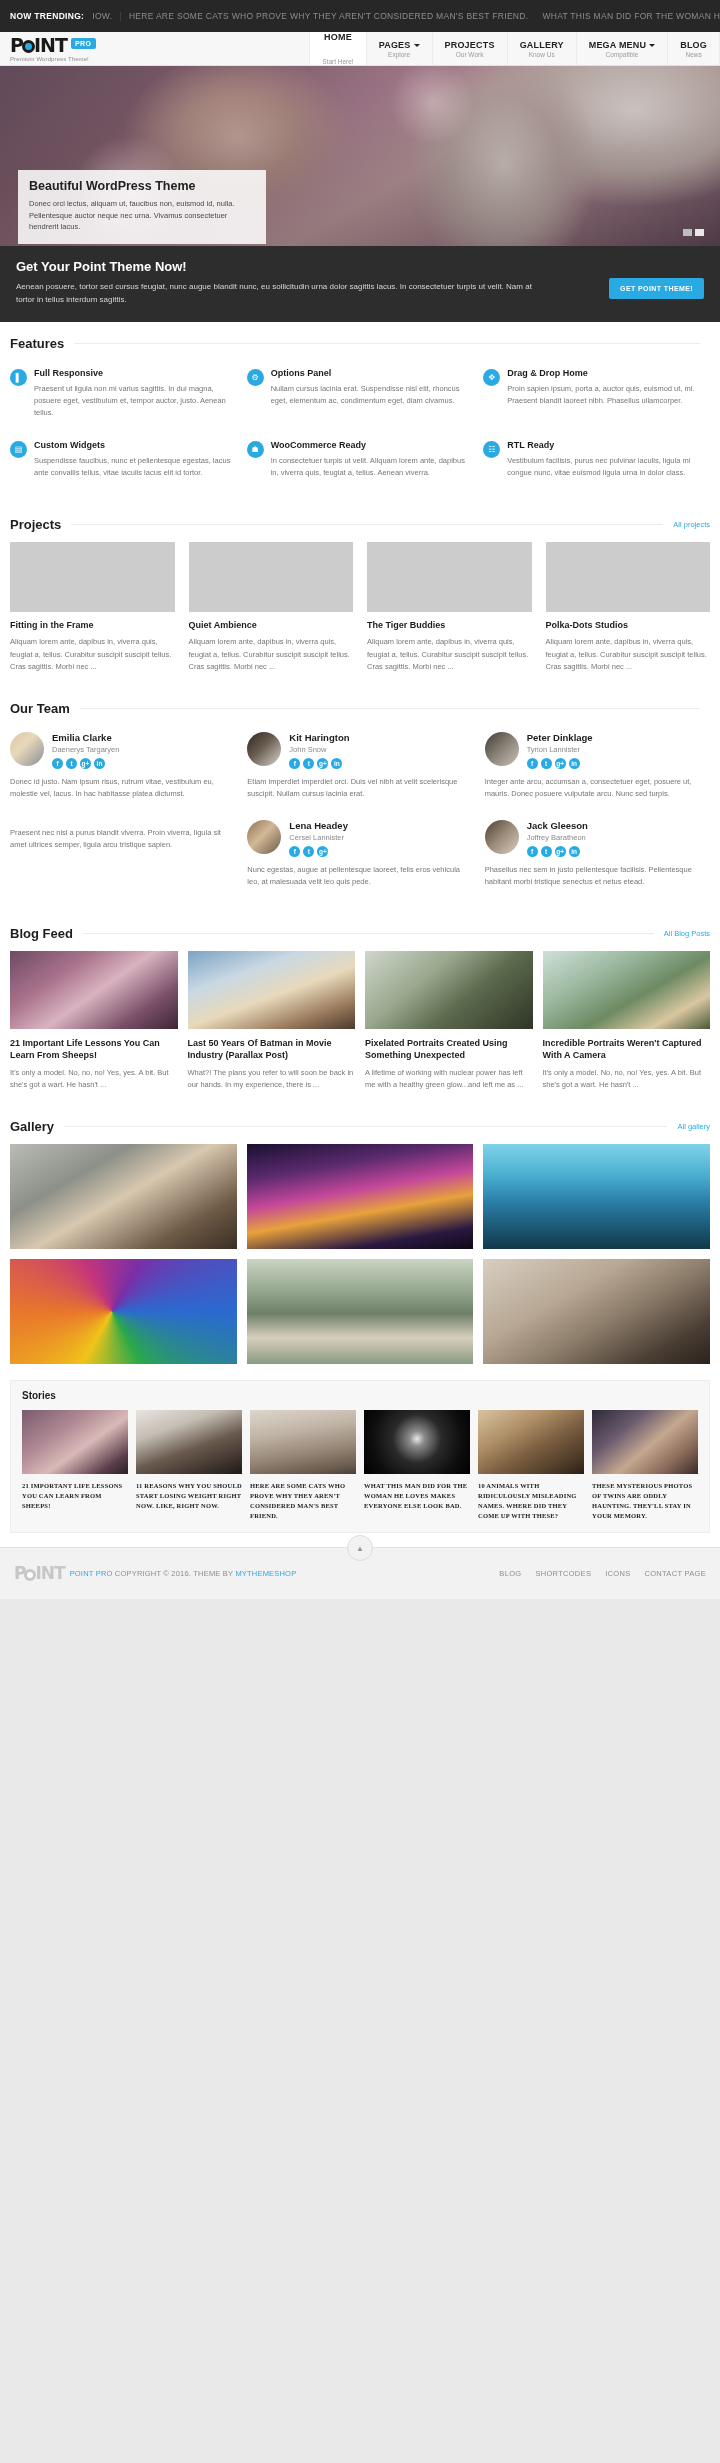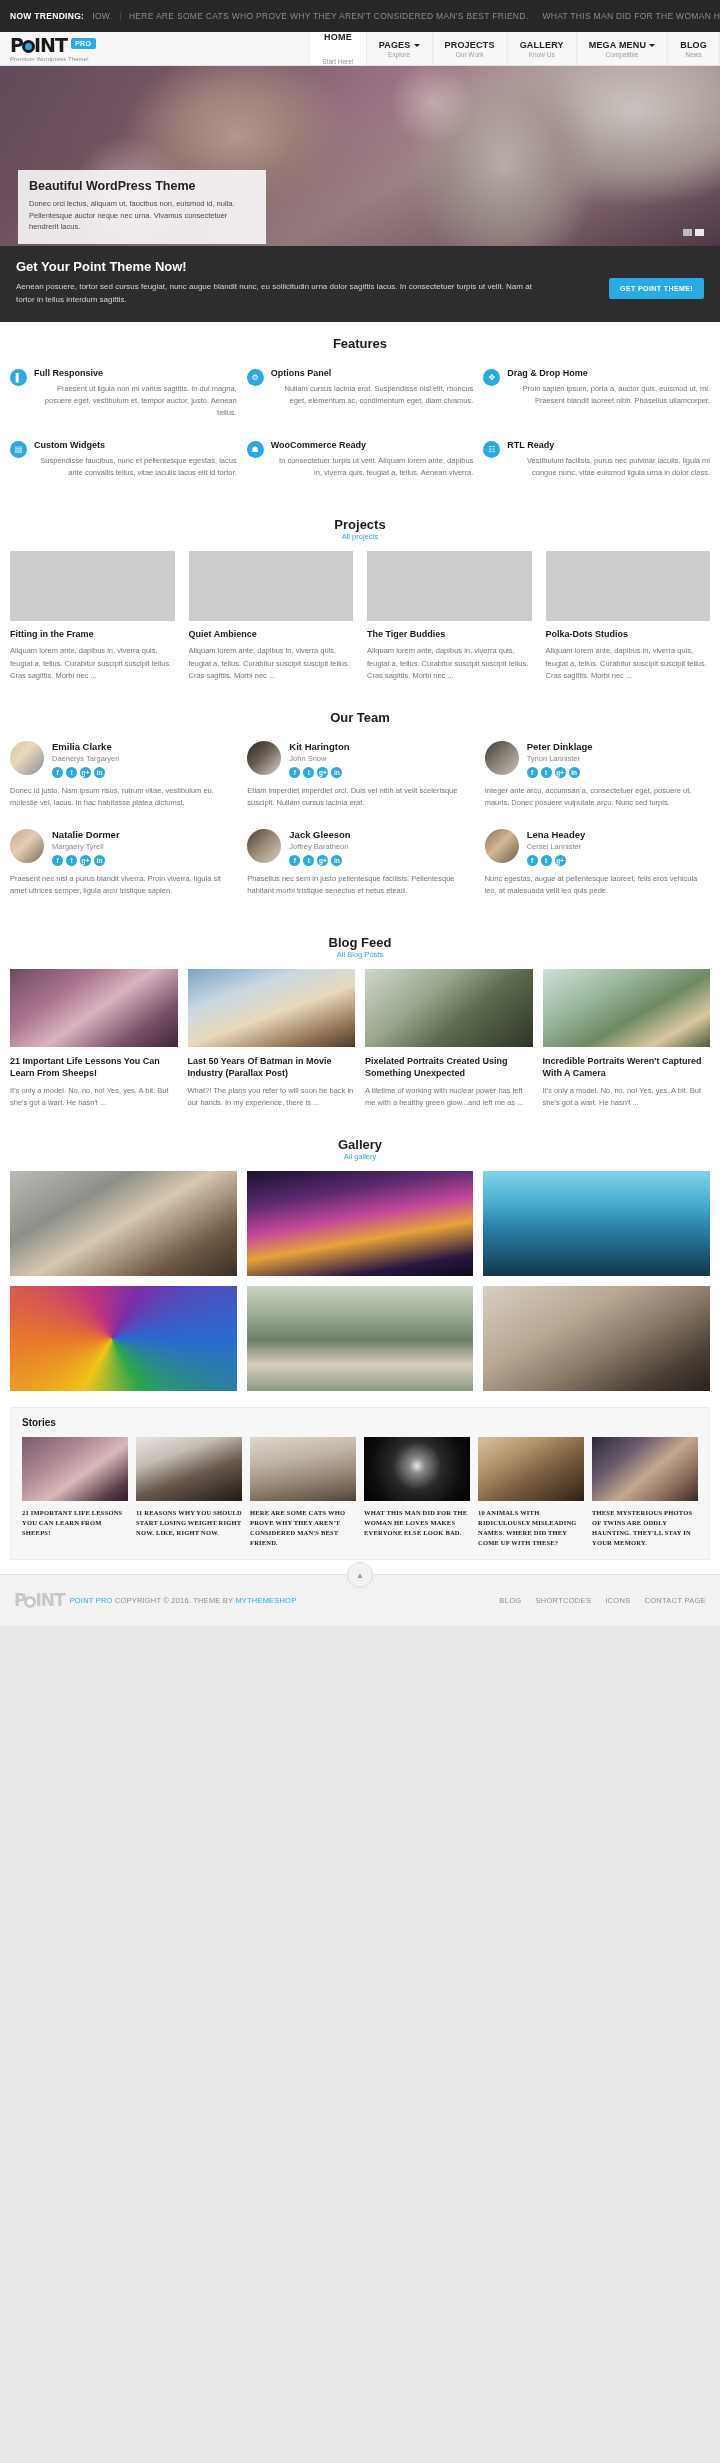--- a/index.html
+++ b/index.html
@@ -96,35 +96,35 @@
   .cta h3 { color: #fff; font-size: 13px; font-weight: bold; margin-bottom: 6px; }
   .cta p { color: #d6d6d6; font-size: 8px; line-height: 1.65; max-width: 520px; }
   .cta-btn {
     position: absolute; right: 16px; top: 32px; background: #29aae3; color: #fff;
     font-size: 7px; font-weight: bold; letter-spacing: .4px; padding: 7px 11px;
     border: none; border-radius: 2px; cursor: pointer;
   }
 
   
   .sec { padding: 0 10px; background: #fff; }
-  .sec-hd { display: flex; align-items: center; padding-top: 14px; padding-bottom: 10px; flex-direction: column; }
+  .sec-hd { display: flex; align-items: center; padding-top: 14px; padding-bottom: 10px; }
   .sec-hd h3 { font-size: 13px; font-weight: bold; color: #1d1d1d; white-space: nowrap; }
   .sec-hd .rule { flex: 1; height: 1px; background: #ececec; margin: 0 10px; }
   .sec-hd .more { font-size: 7.5px; color: #29aae3; white-space: nowrap; cursor: pointer; }
 
   
   .feat-grid { display: grid; grid-template-columns: repeat(3, 1fr); gap: 2px 10px; padding-bottom: 12px; }
   .feat { display: flex; gap: 7px; padding: 7px 0 12px; }
   .fic {
     width: 17px; height: 17px; border-radius: 50%; background: #29aae3; flex: 0 0 17px;
     display: flex; align-items: center; justify-content: center; color: #fff; font-size: 8px;
     margin-top: 1px;
   }
   .feat h4 { font-size: 9px; font-weight: bold; color: #1d1d1d; margin-bottom: 5px; }
-  .feat p { font-size: 7.5px; color: #777; line-height: 1.6; text-align: right; }
+  .feat p { font-size: 7.5px; color: #777; line-height: 1.6; }
 
   
   .proj-grid { display: grid; grid-template-columns: repeat(4, 1fr); gap: 14px; padding-bottom: 14px; }
   .proj .thumb { width: 100%; height: 70px; background: #ccc; }
   .proj h4 { font-size: 9px; font-weight: bold; color: #1d1d1d; margin: 8px 0 6px; }
   .proj p { font-size: 7.5px; color: #777; line-height: 1.62; }
 
   .p1 { background: linear-gradient(120deg,#6f4a3a 0%,#a8705a 28%,#d8a98c 48%,#2b1a14 72%,#120c09 100%); }
   .p2 { background: linear-gradient(150deg,#e8dfc9 0%,#d8c9a5 35%,#b08a5e 62%,#8a6b44 100%); }
   .p3 { background: linear-gradient(110deg,#efe9df 0%,#cfc4b2 30%,#6d5f4e 60%,#2a2420 100%); }
@@ -406,66 +406,53 @@
             <span class="soc">f</span>
             <span class="soc">t</span>
             <span class="soc">g+</span>
             <span class="soc">in</span>
           </div>
             </div>
           </div>
         <p class="bio">Integer ante arcu, accumsan a, consectetuer eget, posuere ut, mauris. Donec posuere vulputate arcu. Nunc sed turpis.</p>
       </div>
       <div class="tm">
+        <p class="bio">Praesent nec nisl a purus blandit viverra. Proin viverra, ligula sit amet ultrices semper, ligula arcu tristique sapien.</p>
+      </div>
+      <div class="tm">
         <div class="tm-top">
-            <div class="tm-av a4"></div>
+            <div class="tm-av a6"></div>
             <div>
-          <h4>Natalie Dormer</h4>
-          <div class="role">Margaery Tyrell</div>
+          <h4>Lena Headey</h4>
+          <div class="role">Cersei Lannister</div>
           <div class="socs">
             <span class="soc">f</span>
             <span class="soc">t</span>
             <span class="soc">g+</span>
-            <span class="soc">in</span>
           </div>
             </div>
           </div>
-        <p class="bio">Praesent nec nisl a purus blandit viverra. Proin viverra, ligula sit amet ultrices semper, ligula arcu tristique sapien.</p>
+        <p class="bio">Nunc egestas, augue at pellentesque laoreet, felis eros vehicula leo, at malesuada velit leo quis pede.</p>
       </div>
       <div class="tm">
         <div class="tm-top">
             <div class="tm-av a5"></div>
             <div>
           <h4>Jack Gleeson</h4>
           <div class="role">Joffrey Baratheon</div>
           <div class="socs">
             <span class="soc">f</span>
             <span class="soc">t</span>
             <span class="soc">g+</span>
             <span class="soc">in</span>
           </div>
             </div>
           </div>
         <p class="bio">Phasellus nec sem in justo pellentesque facilisis. Pellentesque habitant morbi tristique senectus et netus etead.</p>
       </div>
-      <div class="tm">
-        <div class="tm-top">
-            <div class="tm-av a6"></div>
-            <div>
-          <h4>Lena Headey</h4>
-          <div class="role">Cersei Lannister</div>
-          <div class="socs">
-            <span class="soc">f</span>
-            <span class="soc">t</span>
-            <span class="soc">g+</span>
-          </div>
-            </div>
-          </div>
-        <p class="bio">Nunc egestas, augue at pellentesque laoreet, felis eros vehicula leo, at malesuada velit leo quis pede.</p>
-      </div>
     </div>
   </div>
 
   <div class="sec">
     <div class="sec-hd">
       <h3>Blog Feed</h3>
       <div class="rule"></div>
       <span class="more">All Blog Posts</span>
     </div>
     <div class="blog-grid">

